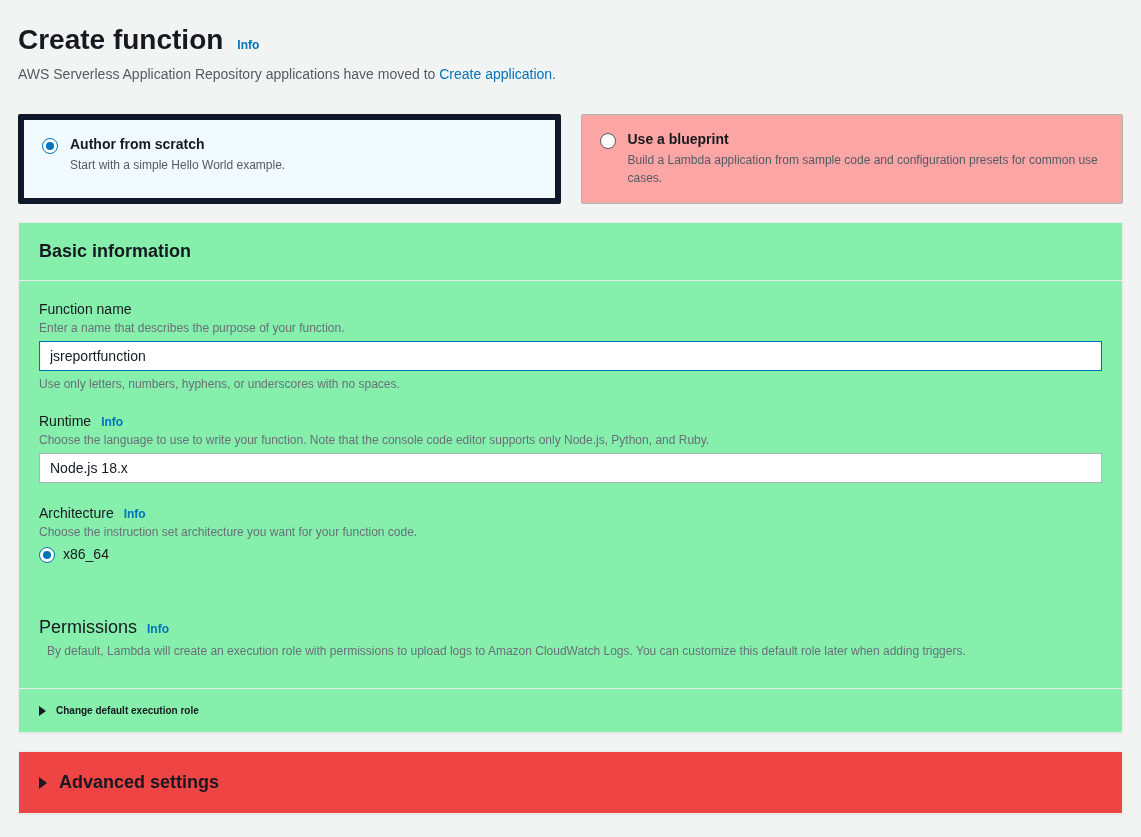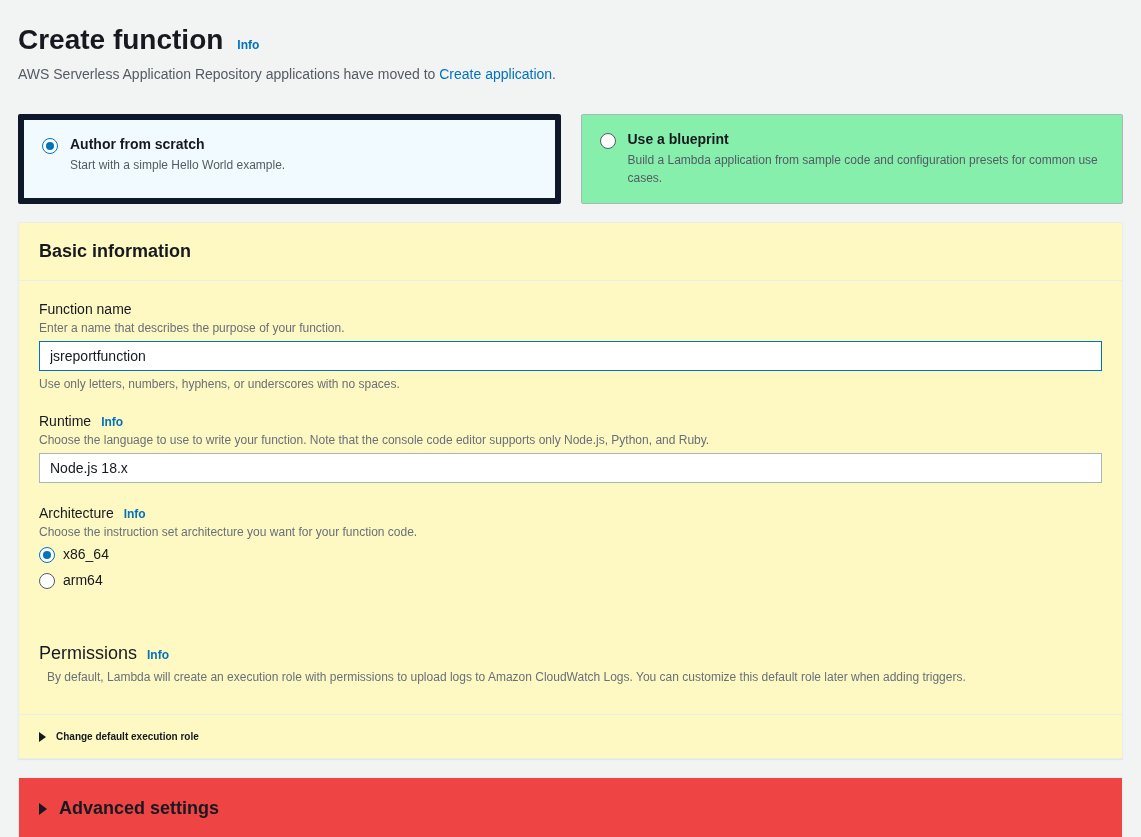--- a/index.html
+++ b/index.html
@@ -43,21 +43,21 @@
       cursor: pointer;
     }
     .option-cards {
       display: grid;
       grid-template-columns: 1fr 1fr;
       gap: 20px;
       margin: 18px 0 18px 0;
     }
     .option-card {
       border: 1px solid #aab7b8;
-      background: #86efac;
+      background: #fca5a5;
       padding: 16px 18px;
       display: flex;
       gap: 12px;
       cursor: pointer;
       border-radius: 2px;
     }
     .option-card.selected {
       border: 6px solid #0f172a;
       background: #f1faff;
     }
@@ -89,21 +89,21 @@
       font-weight: 700;
       color: #16191f;
       margin-bottom: 4px;
     }
     .card-body .card-desc {
       font-size: 12px;
       color: #545b64;
       line-height: 1.5;
     }
     .panel {
-      background: #fef9c3;
+      background: #86efac;
       border: 1px solid #eaeded;
       box-shadow: 0 1px 1px rgba(0,0,0,0.05);
       margin-bottom: 18px;
     }
     .panel-header {
       padding: 18px 20px;
       border-bottom: 1px solid #eaeded;
     }
     .panel-header h2 {
       font-size: 18px;
@@ -286,24 +286,20 @@
     <div class="field">
       <div class="field-label">
         <span>Architecture</span>
         <span class="info-link">Info</span>
       </div>
       <div class="field-hint">Choose the instruction set architecture you want for your function code.</div>
       <div class="radio-row">
         <div class="radio-circle checked"></div>
         <span class="radio-label">x86_64</span>
       </div>
-      <div class="radio-row">
-        <div class="radio-circle"></div>
-        <span class="radio-label">arm64</span>
-      </div>
     </div>
 
     <div class="field" style="margin-bottom:8px;">
       <div class="section-title-row">
         <span class="section-title">Permissions</span>
         <span class="info-link">Info</span>
       </div>
       <div class="small-desc">By default, Lambda will create an execution role with permissions to upload logs to Amazon CloudWatch Logs. You can customize this default role later when adding triggers.</div>
     </div>
 

